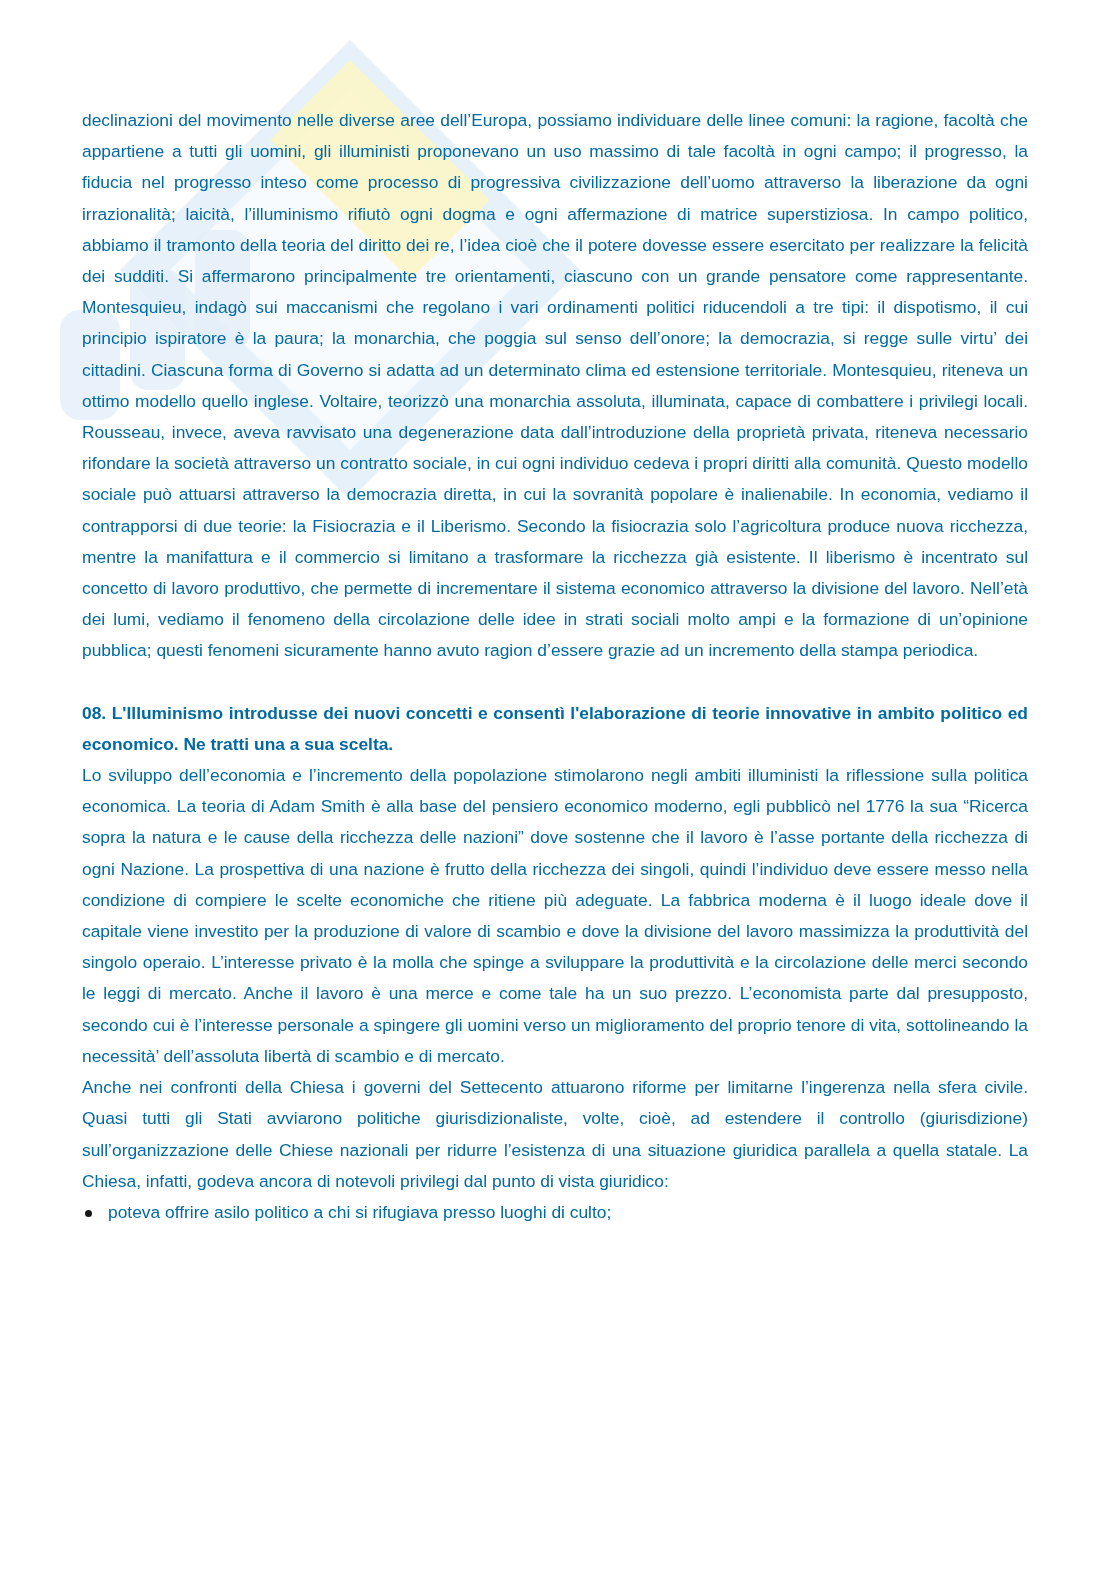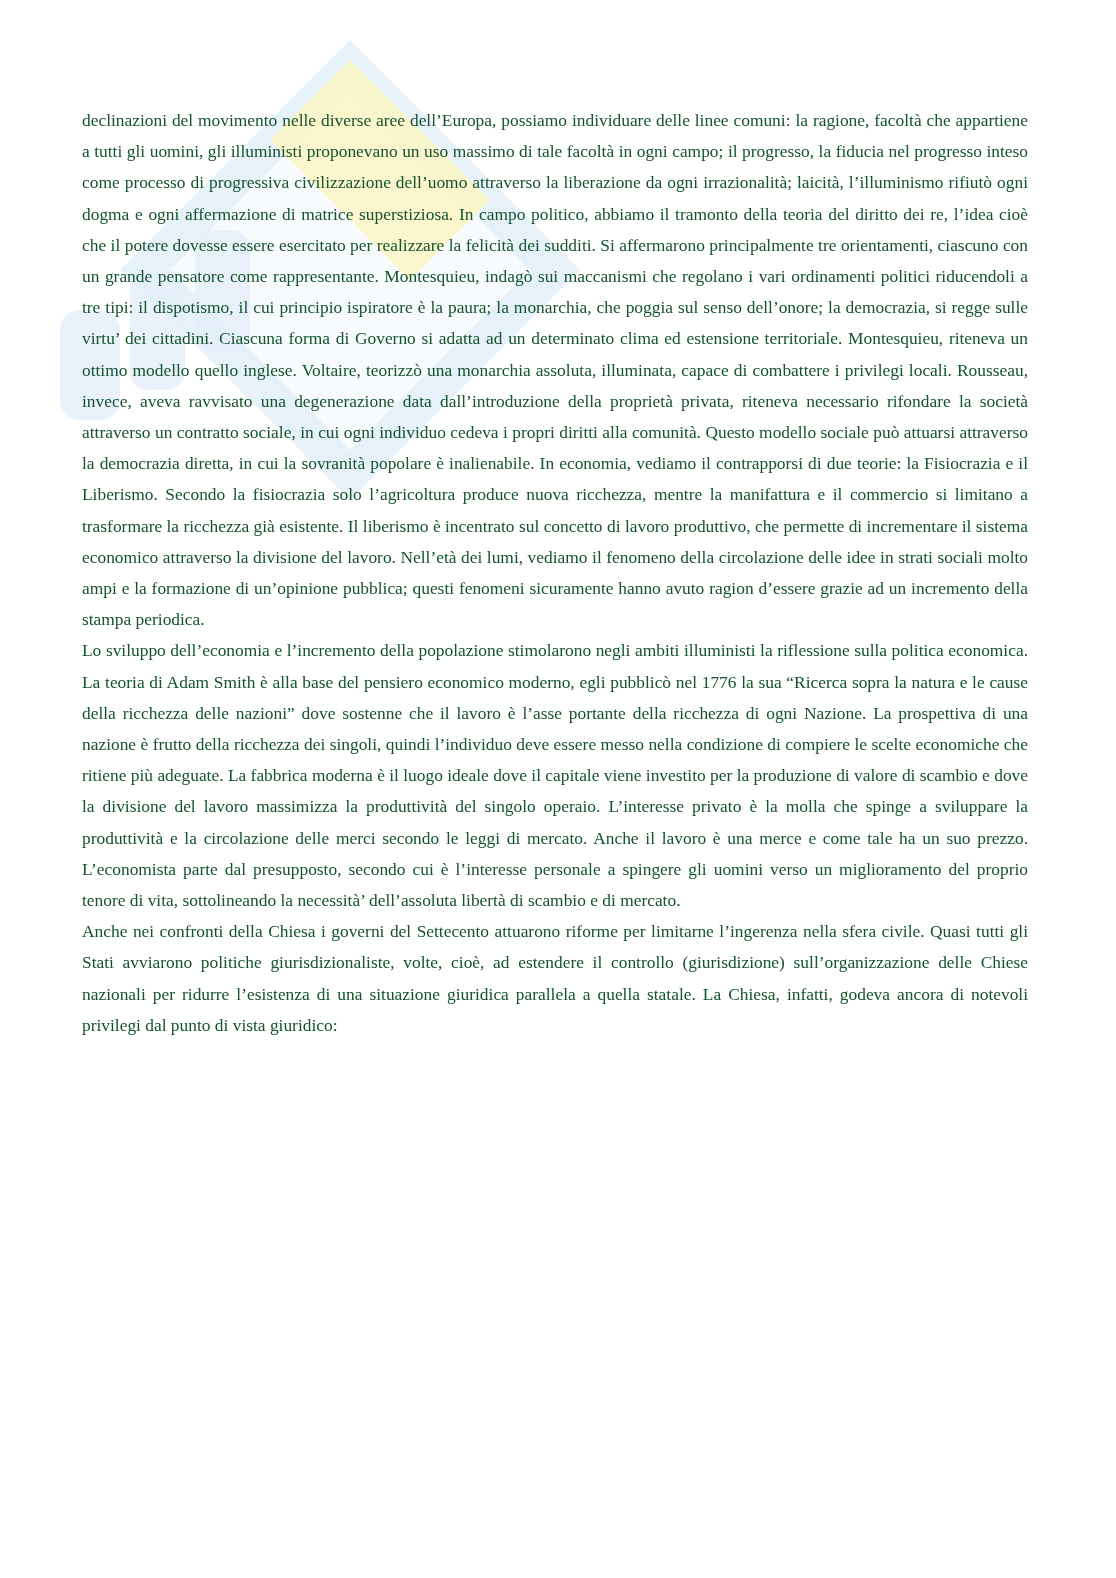--- a/index.html
+++ b/index.html
@@ -3,22 +3,22 @@
 <meta charset="utf-8">
 <style>
   html, body { margin: 0; padding: 0; background: #ffffff; }
   body { width: 1116px; height: 1578px; position: relative; overflow: hidden; }
   .page {
     position: absolute; left: 0; top: 0; width: 1116px; height: 1578px; background: #fff;
   }
   .watermark { position: absolute; left: 20px; top: 20px; width: 560px; height: 520px; pointer-events: none; }
   .content {
     position: absolute; left: 82px; top: 105px; width: 946px;
-    font-family: Liberation Serif, serif; font-size: 17.4px; line-height: 31.2px;
-    color: #14532d;
+    font-family: Liberation Sans, sans-serif; font-size: 17.4px; line-height: 31.2px;
+    color: #0369a1;
   }
   .para { margin: 0; text-align: justify; }
   .para-last { text-align-last: left; }
   .question {
     margin: 31px 0 0 0; font-weight: bold; text-align: justify; text-align-last: left;
   }
   .bullet-list { list-style: none; margin: 0; padding: 0; }
   .bullet-item { position: relative; padding-left: 26px; }
   .bullet-dot {
     position: absolute; left: 3px; top: 13px; width: 7px; height: 7px; border-radius: 50%; background: #161616;
@@ -37,21 +37,28 @@
     <rect x="40" y="290" width="60" height="110" rx="20" fill="#e4eff9" opacity="0.8"></rect>
     <rect x="110" y="250" width="55" height="120" rx="18" fill="#e4eff9" opacity="0.8"></rect>
     <rect x="175" y="210" width="55" height="120" rx="18" fill="#e4eff9" opacity="0.8"></rect>
   </svg>
 
   <div class="content">
 
     <p class="para para-last">declinazioni del movimento nelle diverse aree dell’Europa, possiamo individuare delle linee comuni: la ragione, facoltà che appartiene a tutti gli uomini, gli illuministi proponevano un uso massimo di tale facoltà in ogni campo; il progresso, la fiducia nel progresso inteso come processo di progressiva civilizzazione dell’uomo attraverso la liberazione da ogni irrazionalità; laicità, l’illuminismo rifiutò ogni dogma e ogni affermazione di matrice superstiziosa. In campo politico, abbiamo il tramonto della teoria del diritto dei re, l’idea cioè che il potere dovesse essere esercitato per realizzare la felicità dei sudditi. Si affermarono principalmente tre orientamenti, ciascuno con un grande pensatore come rappresentante. Montesquieu, indagò sui maccanismi che regolano i vari ordinamenti politici riducendoli a tre tipi: il dispotismo, il cui principio ispiratore è la paura; la monarchia, che poggia sul senso dell’onore; la democrazia, si regge sulle virtu’ dei cittadini. Ciascuna forma di Governo si adatta ad un determinato clima ed estensione territoriale. Montesquieu, riteneva un ottimo modello quello inglese. Voltaire, teorizzò una monarchia assoluta, illuminata, capace di combattere i privilegi locali. Rousseau, invece, aveva ravvisato una degenerazione data dall’introduzione della proprietà privata, riteneva necessario rifondare la società attraverso un contratto sociale, in cui ogni individuo cedeva i propri diritti alla comunità. Questo modello sociale può attuarsi attraverso la democrazia diretta, in cui la sovranità popolare è inalienabile. In economia, vediamo il contrapporsi di due teorie: la Fisiocrazia e il Liberismo. Secondo la fisiocrazia solo l’agricoltura produce nuova ricchezza, mentre la manifattura e il commercio si limitano a trasformare la ricchezza già esistente. Il liberismo è incentrato sul concetto di lavoro produttivo, che permette di incrementare il sistema economico attraverso la divisione del lavoro. Nell’età dei lumi, vediamo il fenomeno della circolazione delle idee in strati sociali molto ampi e la formazione di un’opinione pubblica; questi fenomeni sicuramente hanno avuto ragion d’essere grazie ad un incremento della stampa periodica.</p>
 
     <section>
+      <p class="question">08. L'Illuminismo introdusse dei nuovi concetti e consentì l'elaborazione di teorie innovative in ambito politico ed economico. Ne tratti una a sua scelta.</p>
       <p class="para para-last">Lo sviluppo dell’economia e l’incremento della popolazione stimolarono negli ambiti illuministi la riflessione sulla politica economica. La teoria di Adam Smith è alla base del pensiero economico moderno, egli pubblicò nel 1776 la sua “Ricerca sopra la natura e le cause della ricchezza delle nazioni” dove sostenne che il lavoro è l’asse portante della ricchezza di ogni Nazione. La prospettiva di una nazione è frutto della ricchezza dei singoli, quindi l’individuo deve essere messo nella condizione di compiere le scelte economiche che ritiene più adeguate. La fabbrica moderna è il luogo ideale dove il capitale viene investito per la produzione di valore di scambio e dove la divisione del lavoro massimizza la produttività del singolo operaio. L’interesse privato è la molla che spinge a sviluppare la produttività e la circolazione delle merci secondo le leggi di mercato. Anche il lavoro è una merce e come tale ha un suo prezzo. L’economista parte dal presupposto, secondo cui è l’interesse personale a spingere gli uomini verso un miglioramento del proprio tenore di vita, sottolineando la necessità’ dell’assoluta libertà di scambio e di mercato.</p>
     </section>
 
     <section>
       <p class="para para-last">Anche nei confronti della Chiesa i governi del Settecento attuarono riforme per limitarne l’ingerenza nella sfera civile. Quasi tutti gli Stati avviarono politiche giurisdizionaliste, volte, cioè, ad estendere il controllo (giurisdizione) sull’organizzazione delle Chiese nazionali per ridurre l’esistenza di una situazione giuridica parallela a quella statale. La Chiesa, infatti, godeva ancora di notevoli privilegi dal punto di vista giuridico:</p>
+      <ul class="bullet-list">
+        <li class="bullet-item">
+          <span class="bullet-dot"></span>
+          <span>poteva offrire asilo politico a chi si rifugiava presso luoghi di culto;</span>
+        </li>
+      </ul>
     </section>
 
   </div>
 </div>
 
 </body></html>

